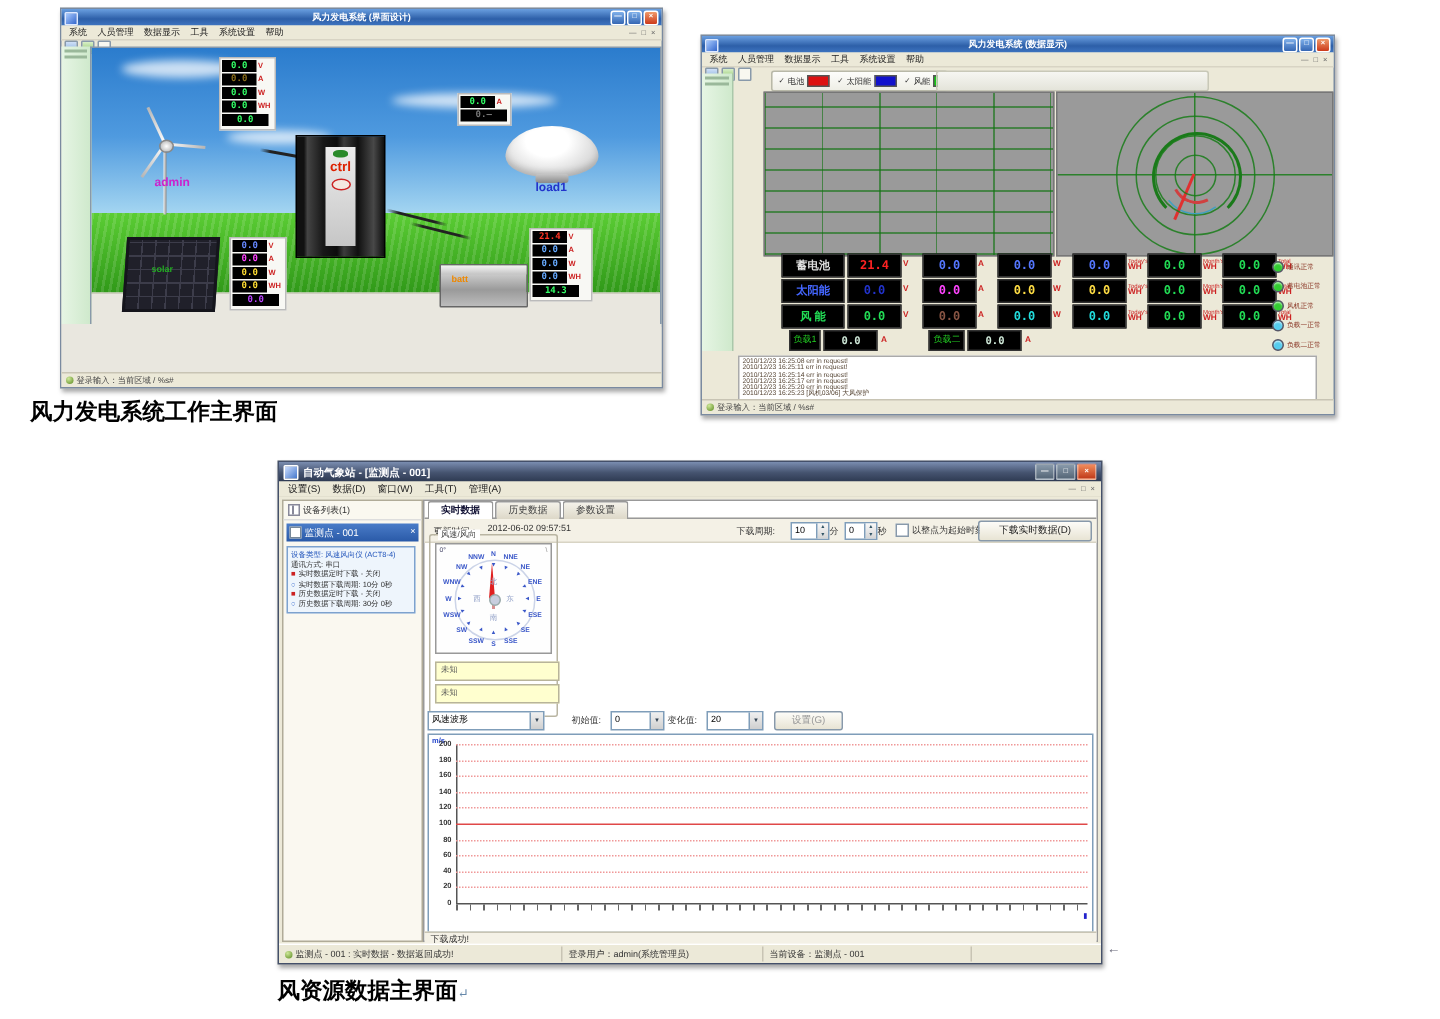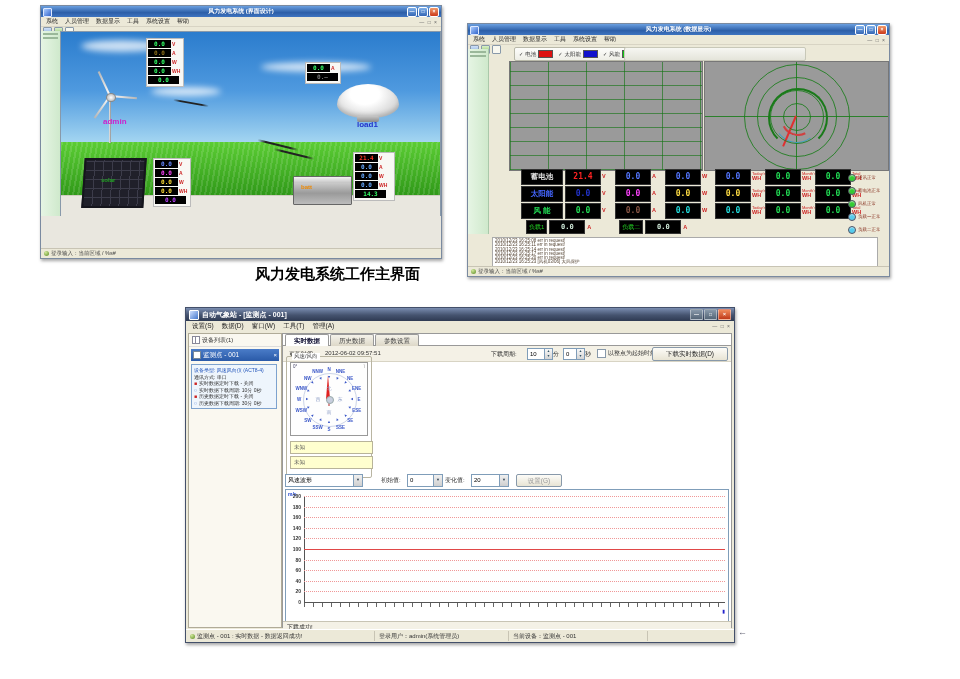--- a/index.html
+++ b/index.html
@@ -125,21 +125,21 @@
   .ld-unit{color:#c22;font-size:5.5px;font-weight:bold;}
   .status-lights{position:absolute;left:380px;top:147px;}
   .light{display:flex;align-items:center;gap:2px;height:13px;}
   .light-dot{width:6px;height:6px;border-radius:50%;border:1px solid #556;
              box-shadow:inset 0 1px 1px rgba(255,255,255,.6);}
   .light-label{font-size:4.5px;color:#883322;white-space:nowrap;}
   .log-area{position:absolute;left:24px;top:213px;width:380px;height:26px;background:#fff;
             border:1px solid #aaa;padding:1px 2px;overflow:hidden;}
   .log-line{font-size:4.5px;line-height:4.3px;color:#554433;white-space:nowrap;}
   
-  .caption{position:absolute;font-size:15px;font-weight:bold;color:#000;text-align:right;
+  .caption{position:absolute;font-size:15px;font-weight:bold;color:#000;text-align:left;
            font-family:"Liberation Serif","DejaVu Serif",serif;}
   .cap-left{left:20px;top:265px;width:400px;}
   .cap-right{left:455px;top:265px;width:445px;}
   .cap-bottom{left:185px;top:651px;width:548px;}
   .squiggle{text-decoration-line:underline;text-decoration-style:wavy;text-decoration-color:#00a000;
             text-decoration-thickness:1px;}
   .pmark{font-size:9px;color:#6688aa;font-weight:normal;}
   .line-mark{position:absolute;left:738px;top:627px;font-size:9px;color:#667;}
   
   .win3{left:185px;top:307px;width:548px;height:334px;border:1px solid #44506a;}
@@ -286,20 +286,27 @@
             <div class="lcd" style="color: rgb(51, 255, 102);">0.0</div>
             <div class="m-unit">WH</div>
           </div>
           <div class="m-row">
             <div class="lcd lcd-footer" style="width: 31px; color: rgb(51, 255, 102);">0.0</div>
           </div>
         </div>
 
       <div class="prop" style="left:112px;top:70px;width:36px;transform:rotate(10deg);"></div>
 
+      <div class="ctrl-box">
+        <div class="ctrl-panel">
+          <div class="ctrl-logo"></div>
+          <span class="scene-label lbl-ctrl" style="position:static;">ctrl</span>
+          <div class="ctrl-oval"></div>
+        </div>
+      </div>
 
       <div class="meter" style="left:244px;top:30px;width:32px;">
           <div class="m-row">
             <div class="lcd" style="color: rgb(51, 255, 102);">0.0</div>
             <div class="m-unit">A</div>
           </div>
           <div class="m-row">
             <div class="lcd lcd-footer" style="width: 31px; color: rgb(119, 119, 119);">0.—</div>
           </div>
         </div>
@@ -597,20 +604,21 @@
         <div class="log-line">2010/12/23 16:25:20 err in request!</div>
         <div class="log-line">2010/12/23 16:25:23 [风机03/06] 大风保护</div>
       </div>
     <div class="statusbar-sm">
       <span class="sb-dot"></span>
       <span>登录输入：当前区域 / %s#</span>
     </div>
   </div>
 
   <div class="caption cap-left">风力发电系统工作主界面</div>
+  <div class="caption cap-bottom"><span>风资源数据主界面</span><span class="pmark">↵</span></div>
   <span class="line-mark">←</span>
 
   <div class="window win3">
     <div class="tb3-title">
       <span class="w3-icon"></span>
       <span>自动气象站 - [监测点 - 001]</span>
       <span class="w3-btns">
         <span class="w3-btn">—</span>
         <span class="w3-btn">□</span>
         <span class="w3-btn w3-close">×</span>

